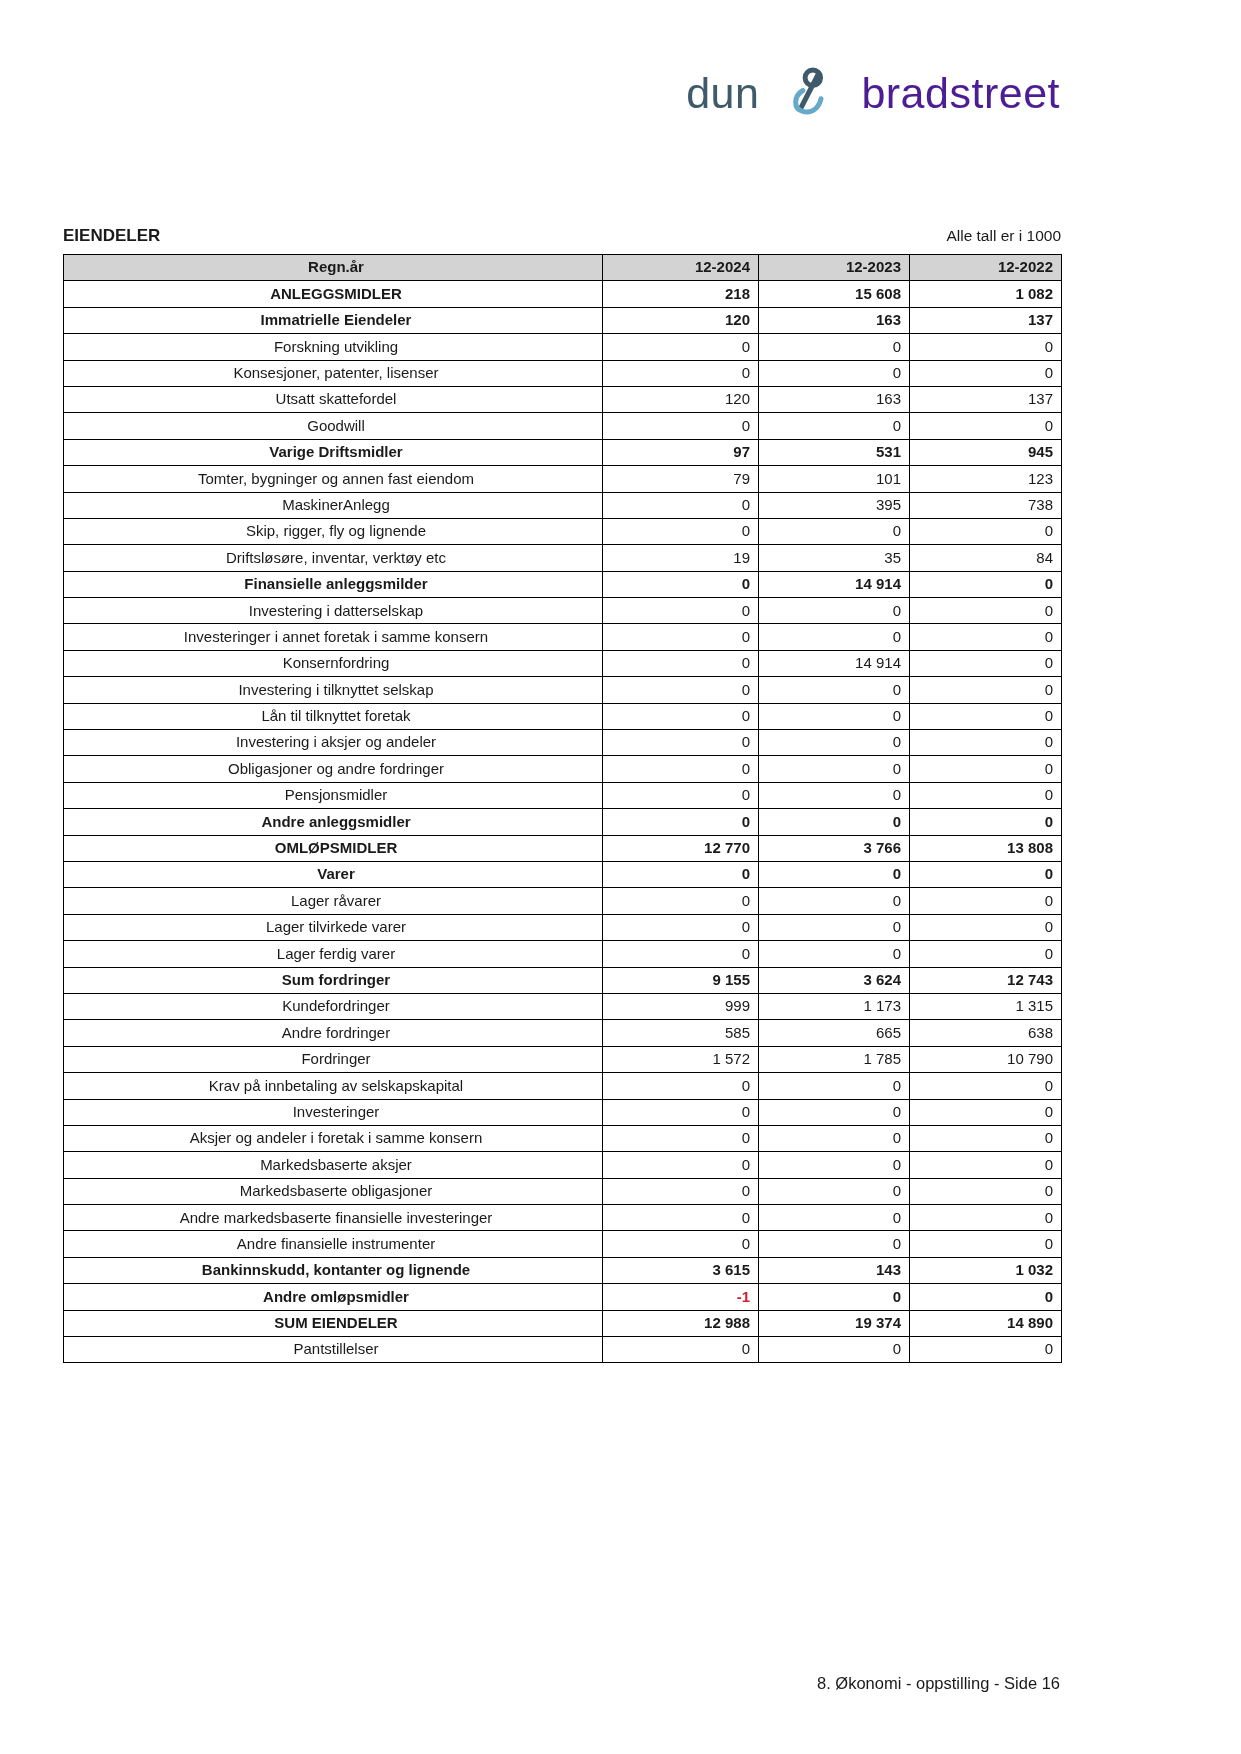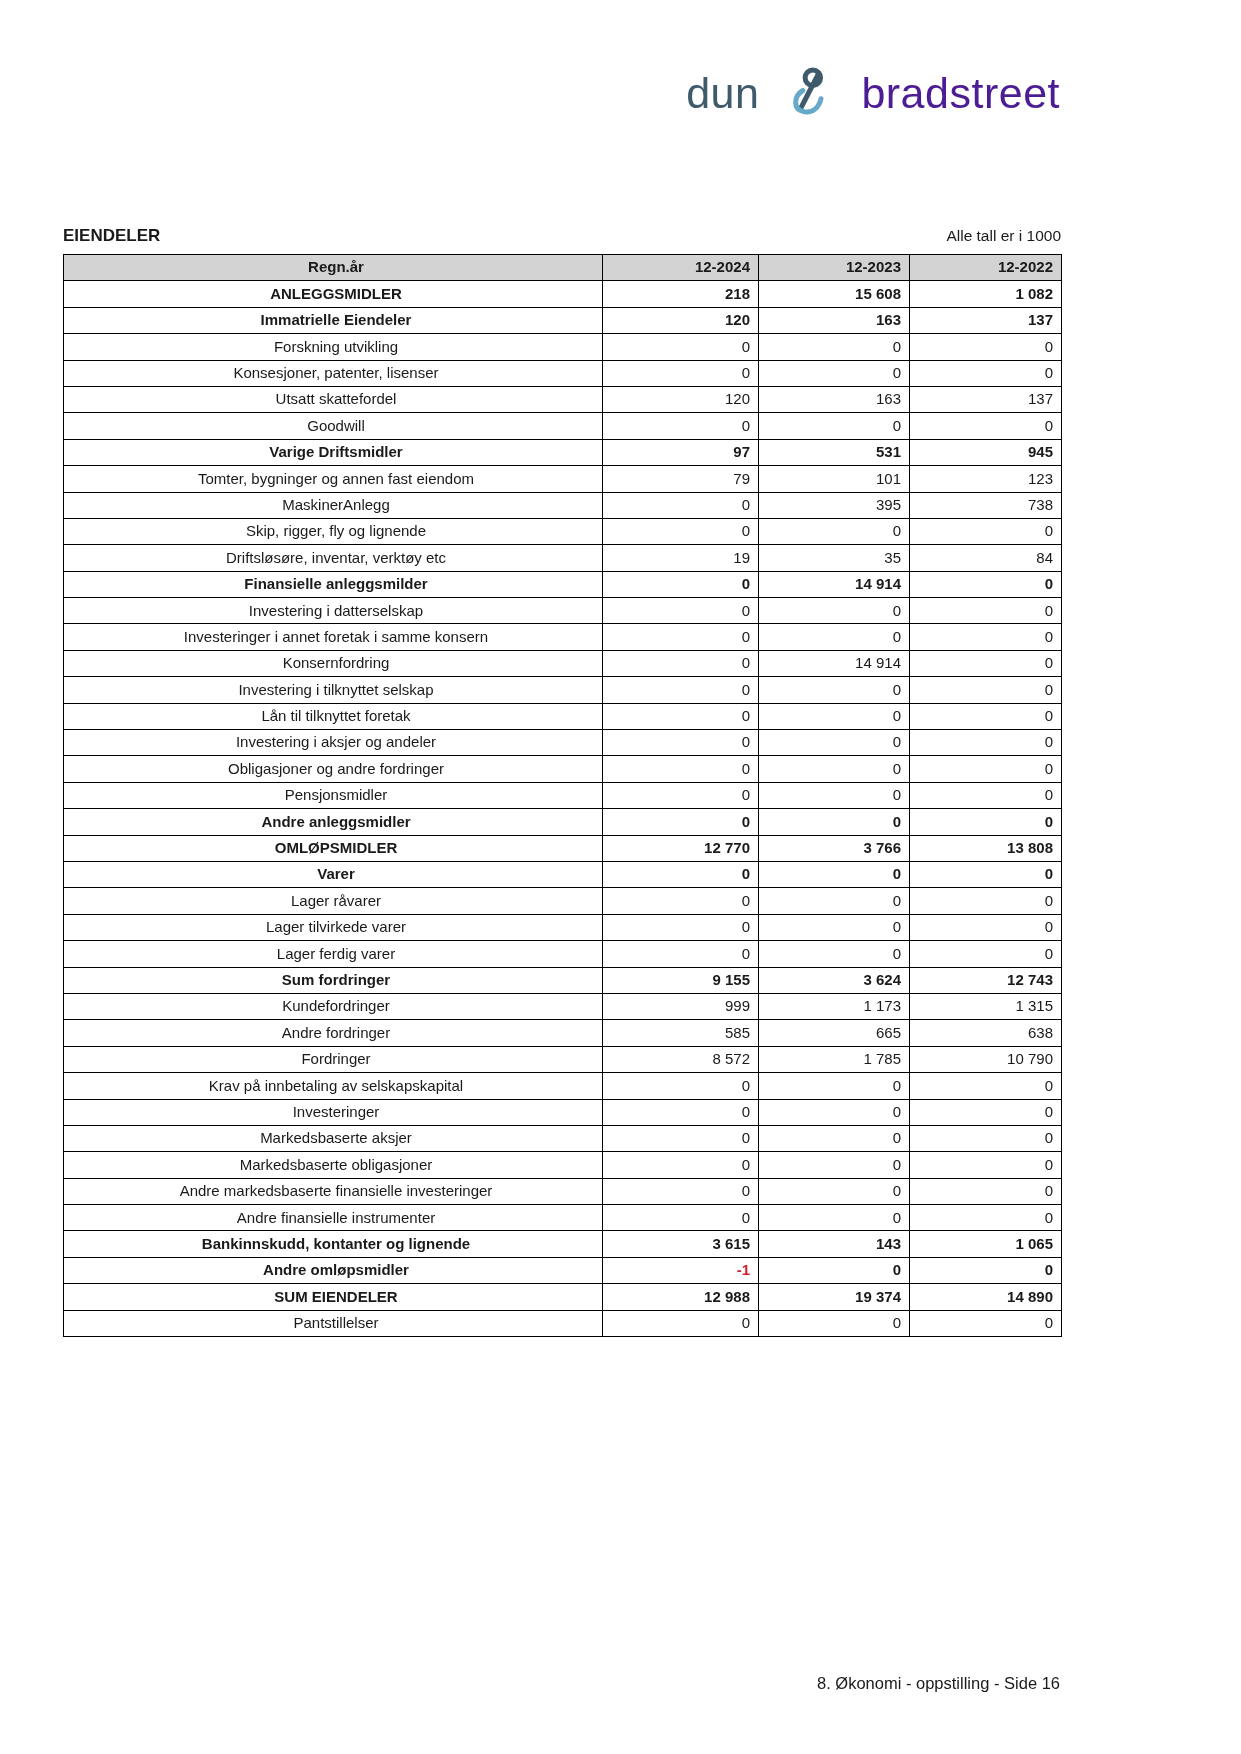--- a/index.html
+++ b/index.html
@@ -267,32 +267,38 @@
           <td class="num">1 315</td>
         </tr>
         <tr>
           <td class="label">Andre fordringer</td>
           <td class="num">585</td>
           <td class="num">665</td>
           <td class="num">638</td>
         </tr>
         <tr>
           <td class="label">Fordringer</td>
-          <td class="num">8 572</td>
+          <td class="num">1 572</td>
           <td class="num">1 785</td>
           <td class="num">10 790</td>
         </tr>
         <tr>
           <td class="label">Krav på innbetaling av selskapskapital</td>
           <td class="num">0</td>
           <td class="num">0</td>
           <td class="num">0</td>
         </tr>
         <tr>
           <td class="label">Investeringer</td>
+          <td class="num">0</td>
+          <td class="num">0</td>
+          <td class="num">0</td>
+        </tr>
+        <tr>
+          <td class="label">Aksjer og andeler i foretak i samme konsern</td>
           <td class="num">0</td>
           <td class="num">0</td>
           <td class="num">0</td>
         </tr>
         <tr>
           <td class="label">Markedsbaserte aksjer</td>
           <td class="num">0</td>
           <td class="num">0</td>
           <td class="num">0</td>
         </tr>
@@ -311,21 +317,21 @@
         <tr>
           <td class="label">Andre finansielle instrumenter</td>
           <td class="num">0</td>
           <td class="num">0</td>
           <td class="num">0</td>
         </tr>
         <tr class="bold">
           <td class="label">Bankinnskudd, kontanter og lignende</td>
           <td class="num">3 615</td>
           <td class="num">143</td>
-          <td class="num">1 065</td>
+          <td class="num">1 032</td>
         </tr>
         <tr class="bold">
           <td class="label">Andre omløpsmidler</td>
           <td class="num neg">-1</td>
           <td class="num">0</td>
           <td class="num">0</td>
         </tr>
         <tr class="bold">
           <td class="label">SUM EIENDELER</td>
           <td class="num">12 988</td>

